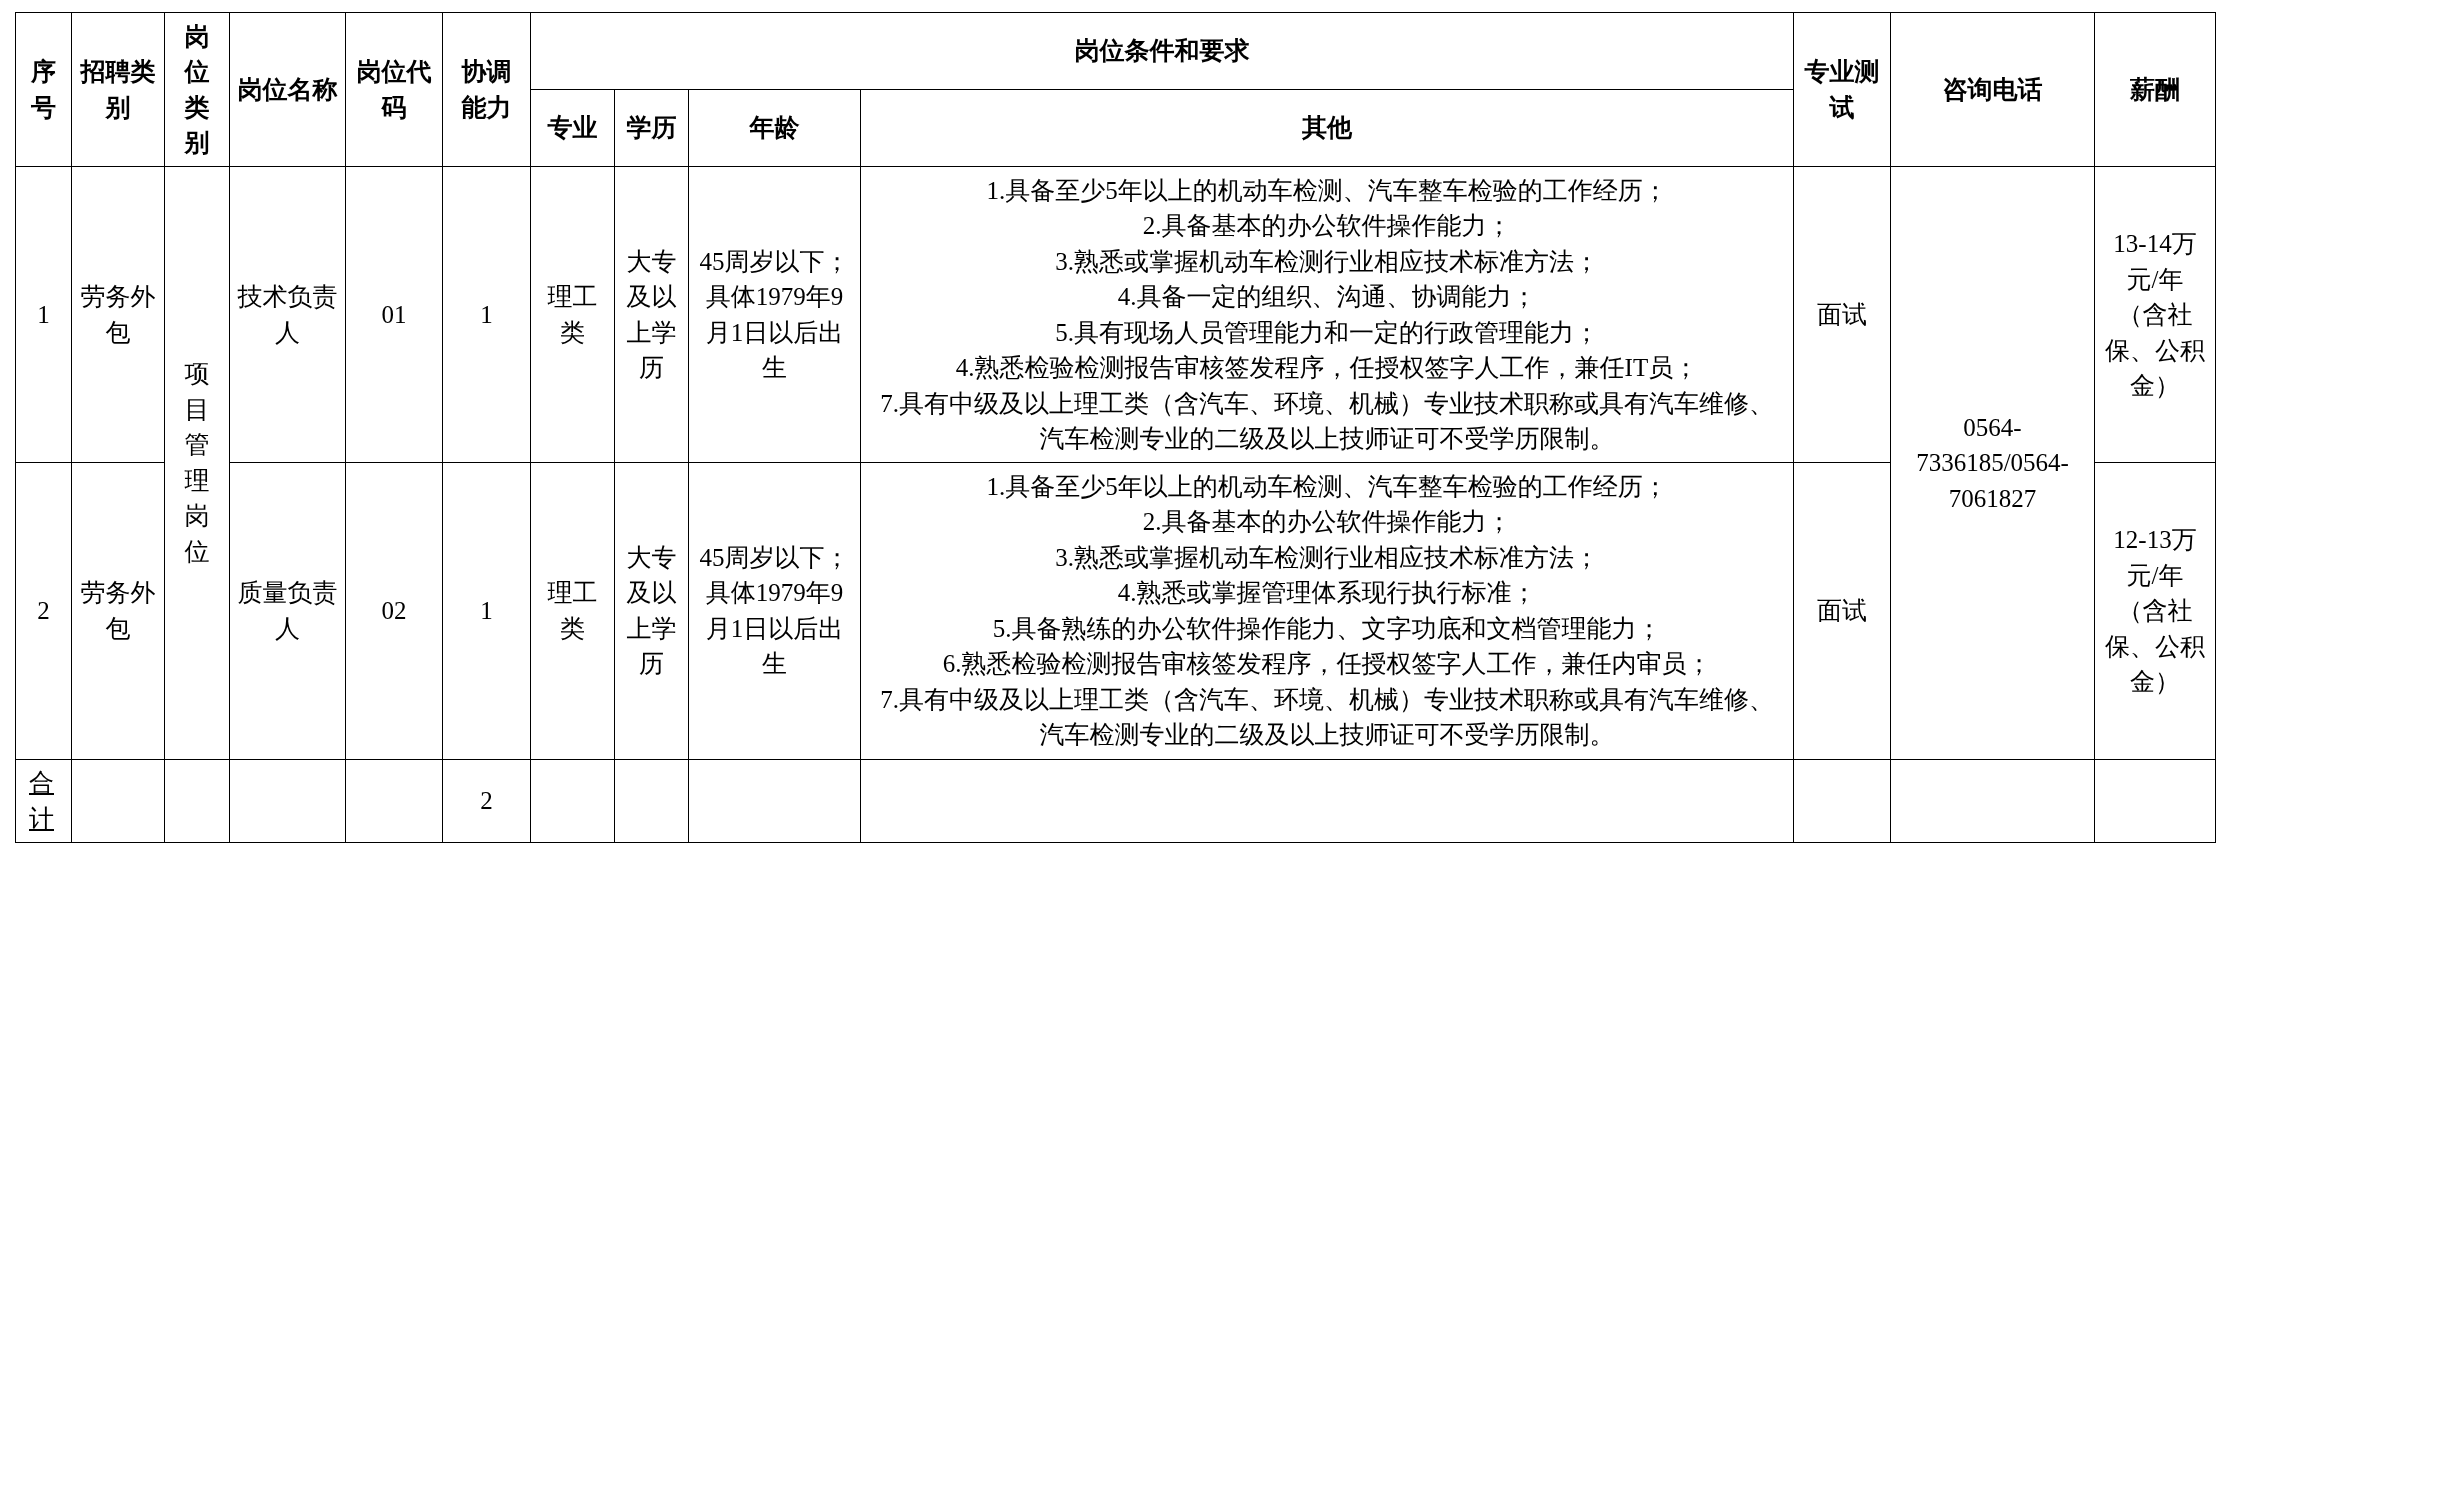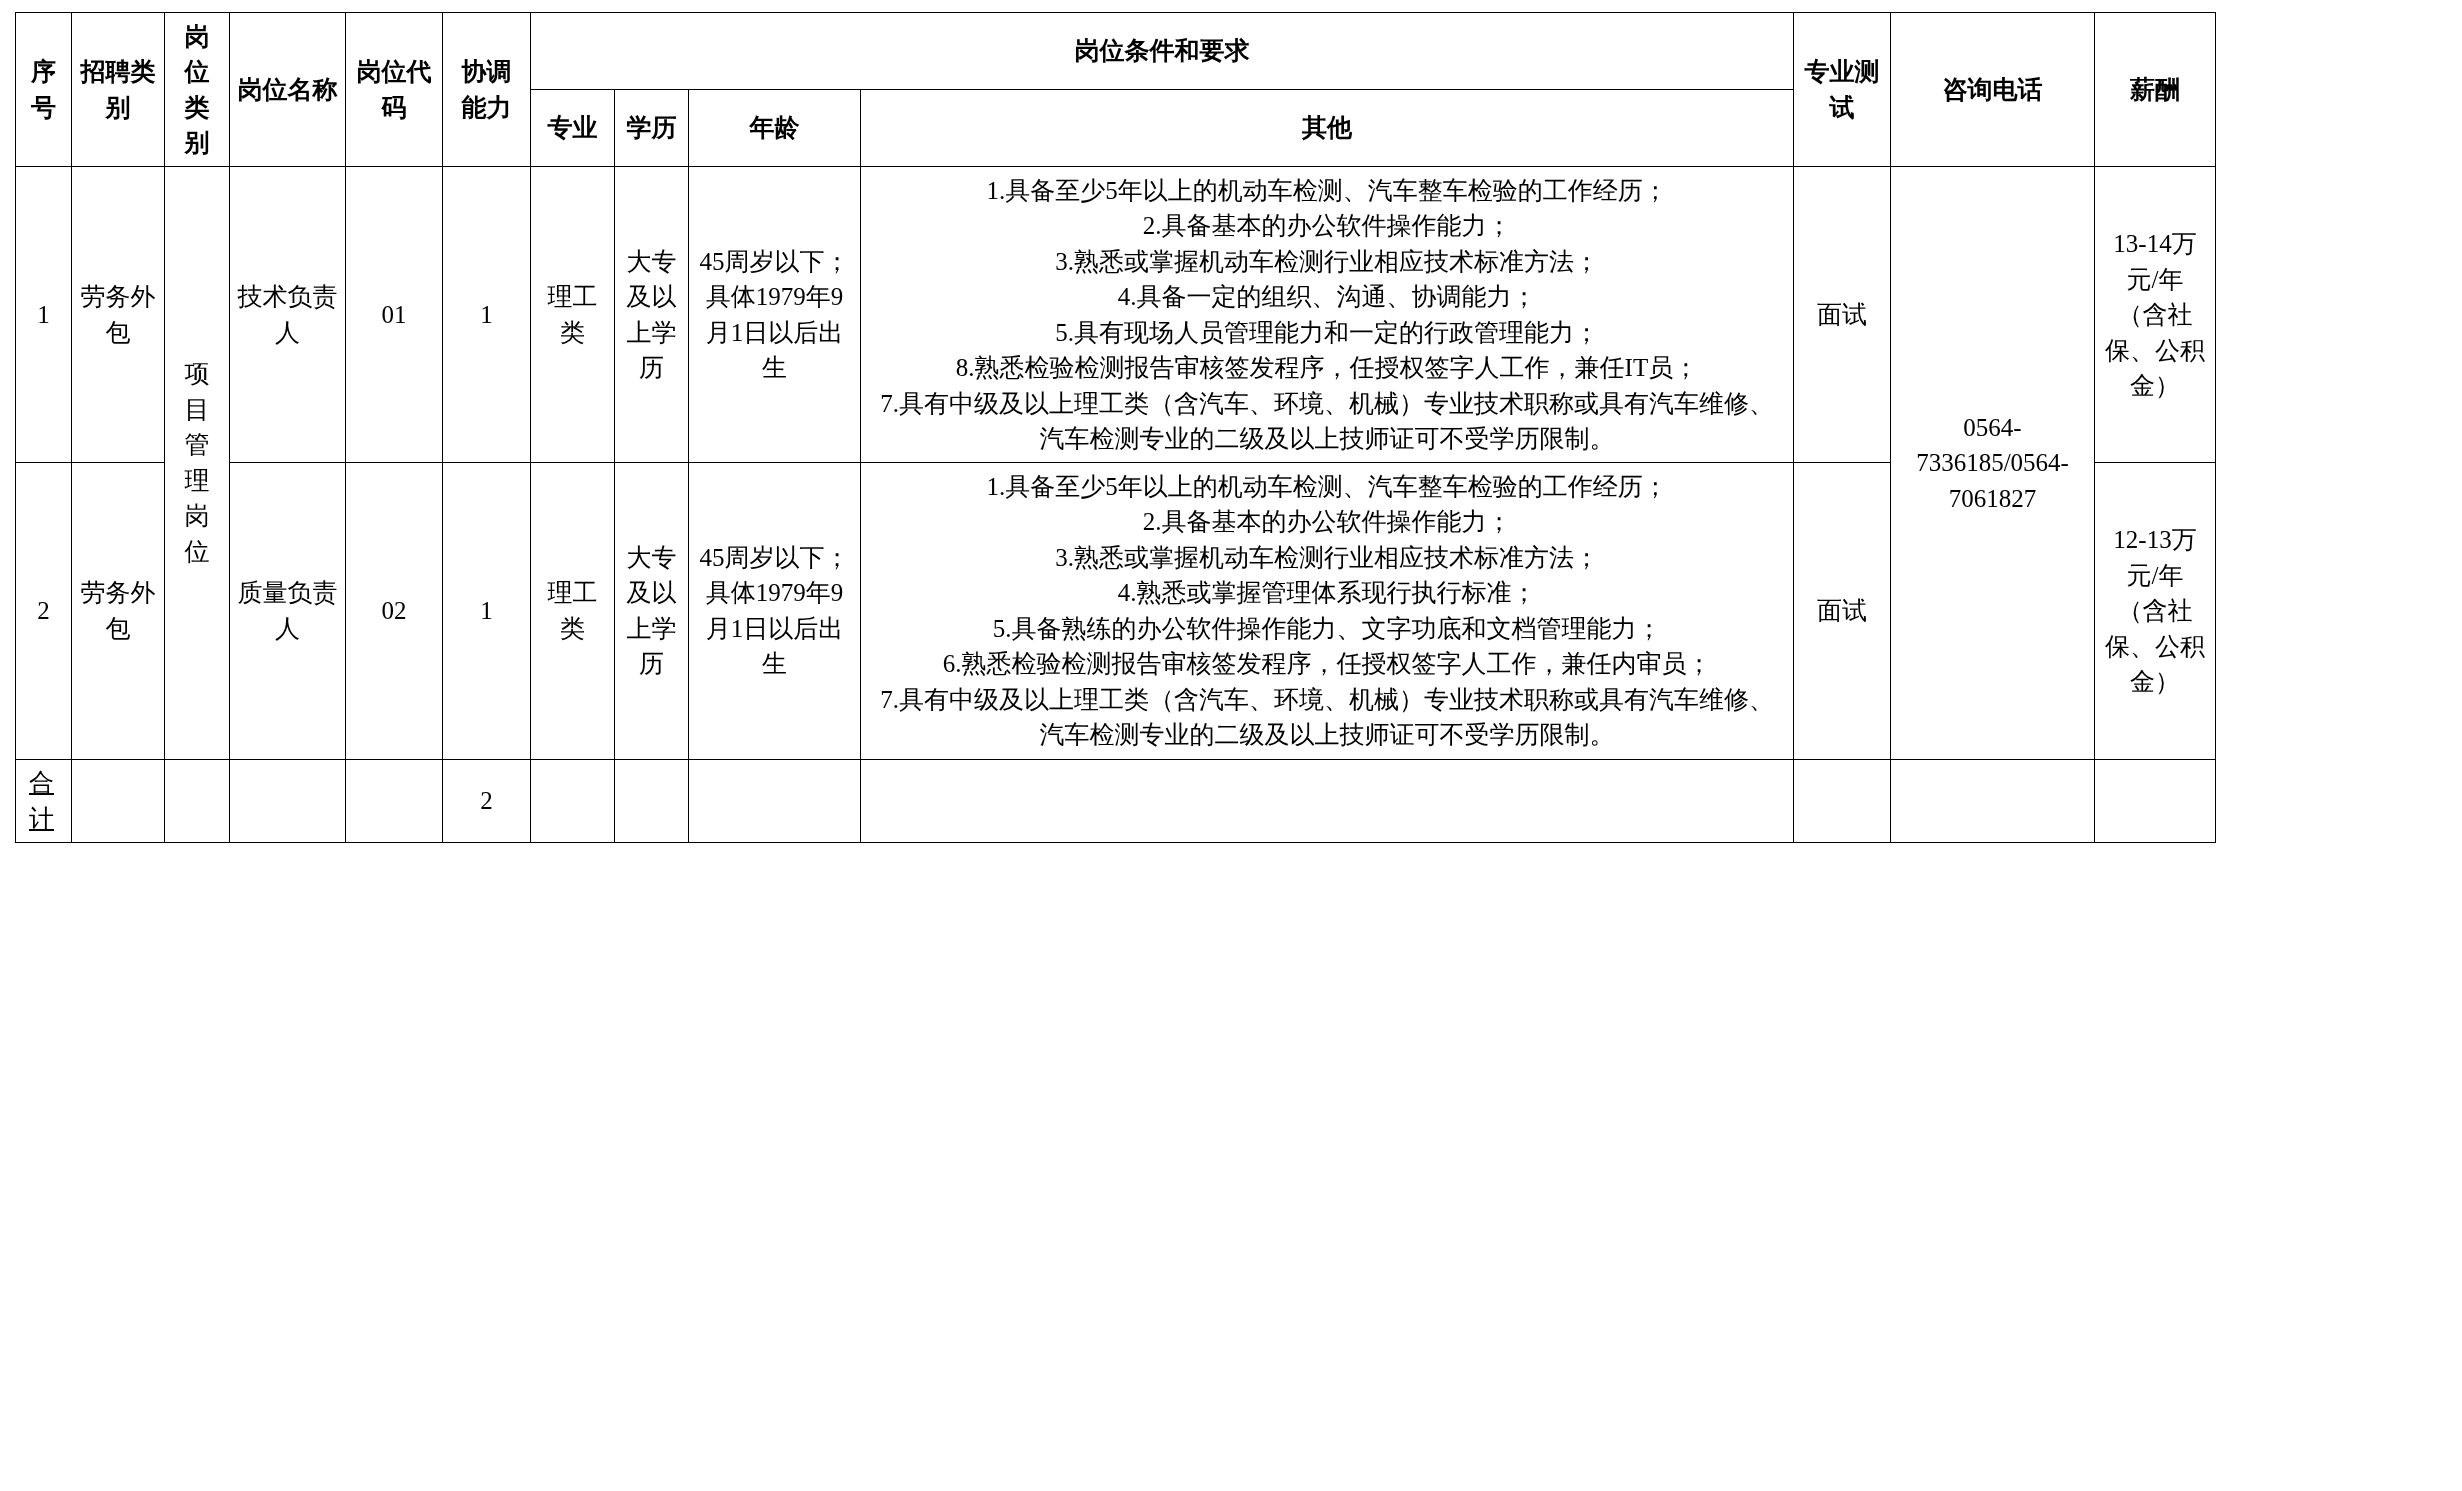--- a/index.html
+++ b/index.html
@@ -151,21 +151,21 @@
         <td>1</td>
         <td class="narrow-v">理工类</td>
         <td class="narrow-v">大专及以上学历</td>
         <td class="narrow-v">45周岁以下；具体1979年9月1日以后出生</td>
         <td class="cell-other">
           <div class="ln">1.具备至少5年以上的机动车检测、汽车整车检验的工作经历；</div>
           <div class="ln">2.具备基本的办公软件操作能力；</div>
           <div class="ln">3.熟悉或掌握机动车检测行业相应技术标准方法；</div>
           <div class="ln">4.具备一定的组织、沟通、协调能力；</div>
           <div class="ln">5.具有现场人员管理能力和一定的行政管理能力；</div>
-          <div class="ln">8.熟悉检验检测报告审核签发程序，任授权签字人工作，兼任IT员；</div>
+          <div class="ln">4.熟悉检验检测报告审核签发程序，任授权签字人工作，兼任IT员；</div>
           <div class="ln">7.具有中级及以上理工类（含汽车、环境、机械）专业技术职称或具有汽车维修、汽车检测专业的二级及以上技师证可不受学历限制。</div>
         </td>
         <td class="bold">面试</td>
         <td class="phone-cell" rowspan="2">0564-7336185/0564-7061827</td>
         <td class="salary-cell">13-14万元/年（含社保、公积金）</td>
       </tr>
 
       <tr>
         <td>2</td>
         <td class="vert-label">劳务外包</td>

